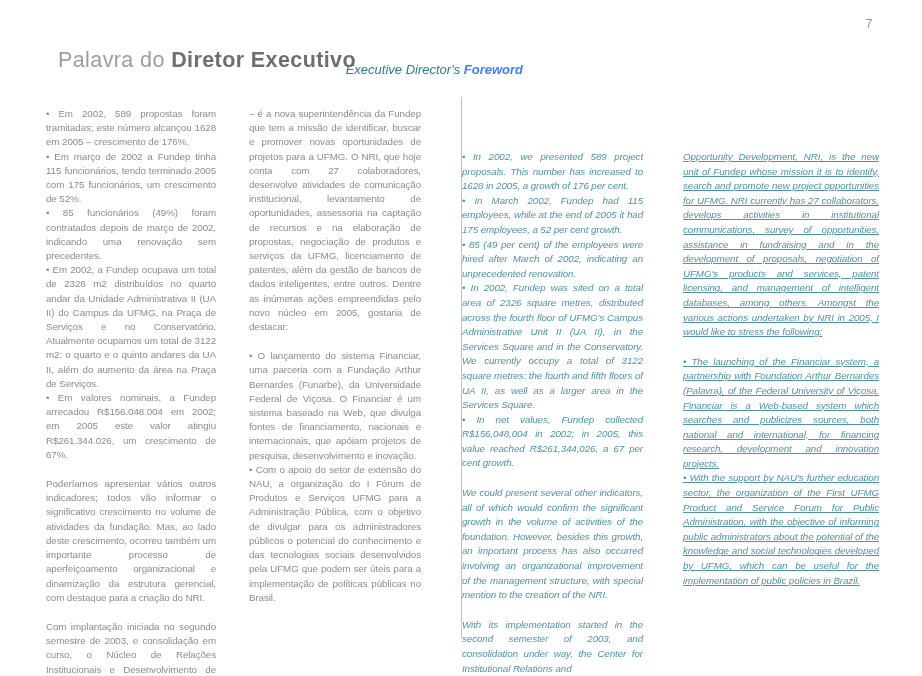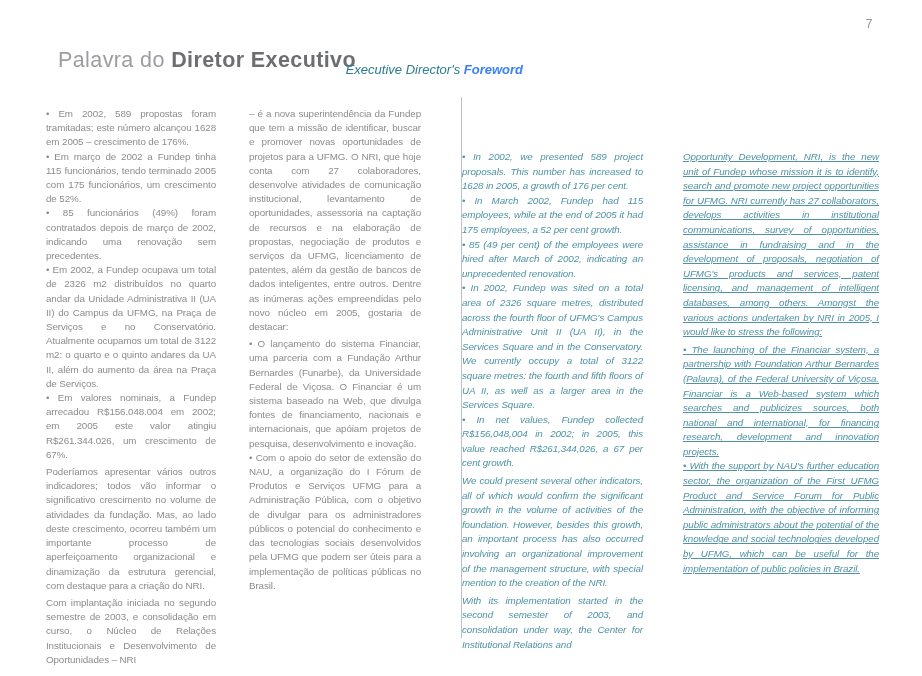--- a/index.html
+++ b/index.html
@@ -46,21 +46,21 @@
     font-style: italic;
     white-space: nowrap;
   }
   .subtitle .s-reg  { color: #2b7c8d; margin-left: 20px; }
   .subtitle .s-bold { color: #3b82f6; font-weight: bold; }
   .col {
     position: absolute;
     text-align: justify;
   }
   .col p { margin: 0; }
-  .col p.gap { margin-top: 3px; }
+  .col p.gap { margin-top: 15px; }
   .col-pt {
     top: 107px;
     font-size: 9.8px;
     line-height: 14.2px;
     color: #8b8c8e;
     letter-spacing: -0.1px;
   }
   .col-en {
     top: 150px;
     font-size: 9.8px;

